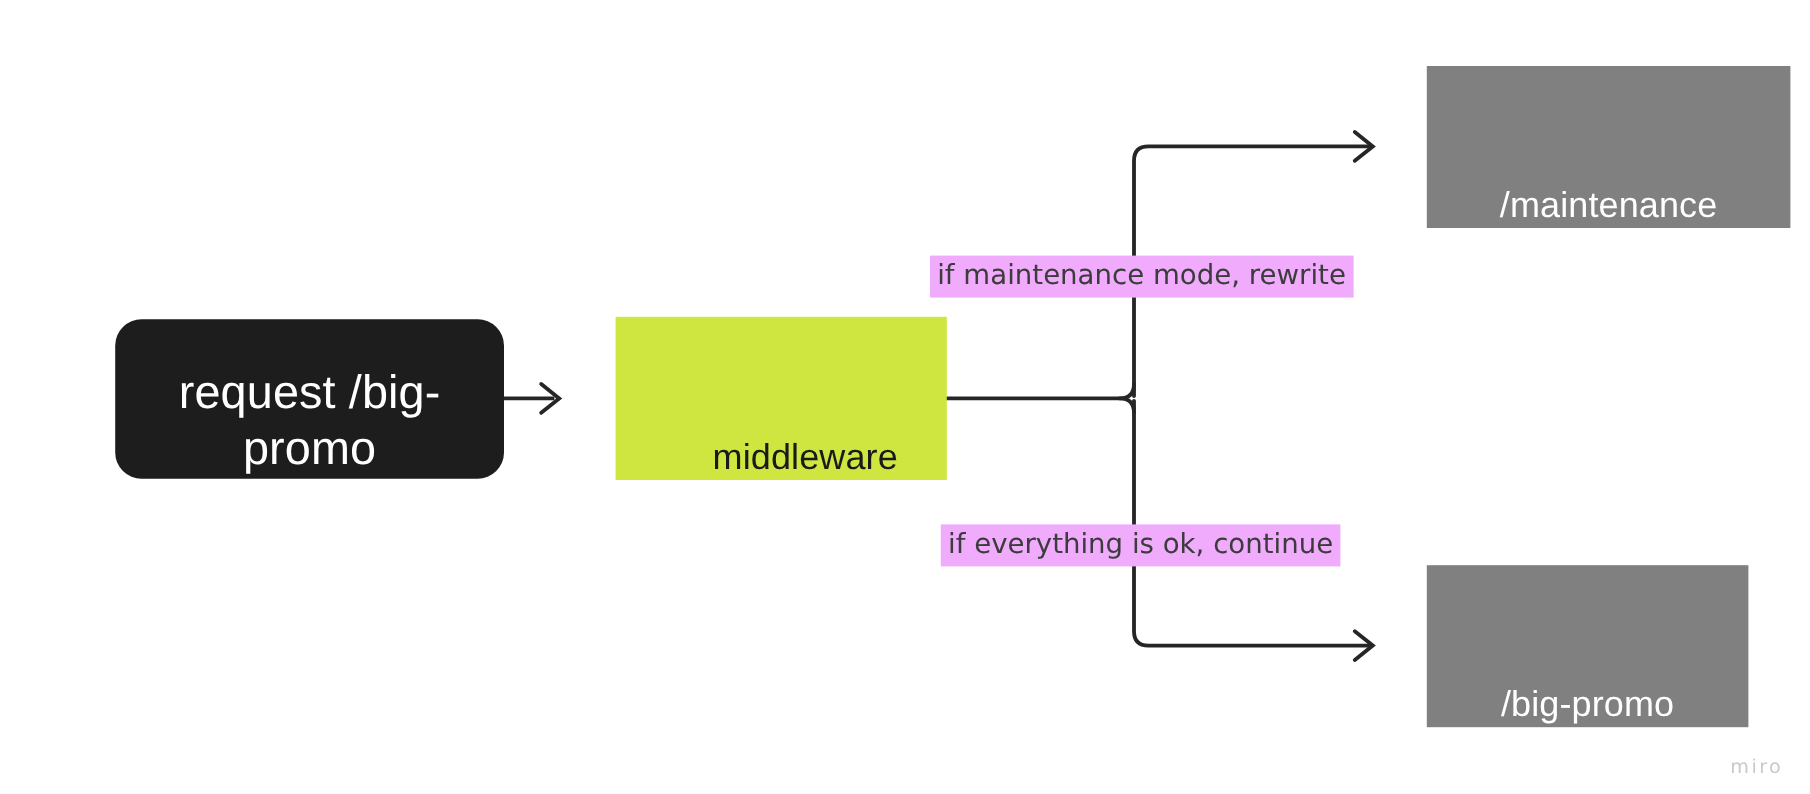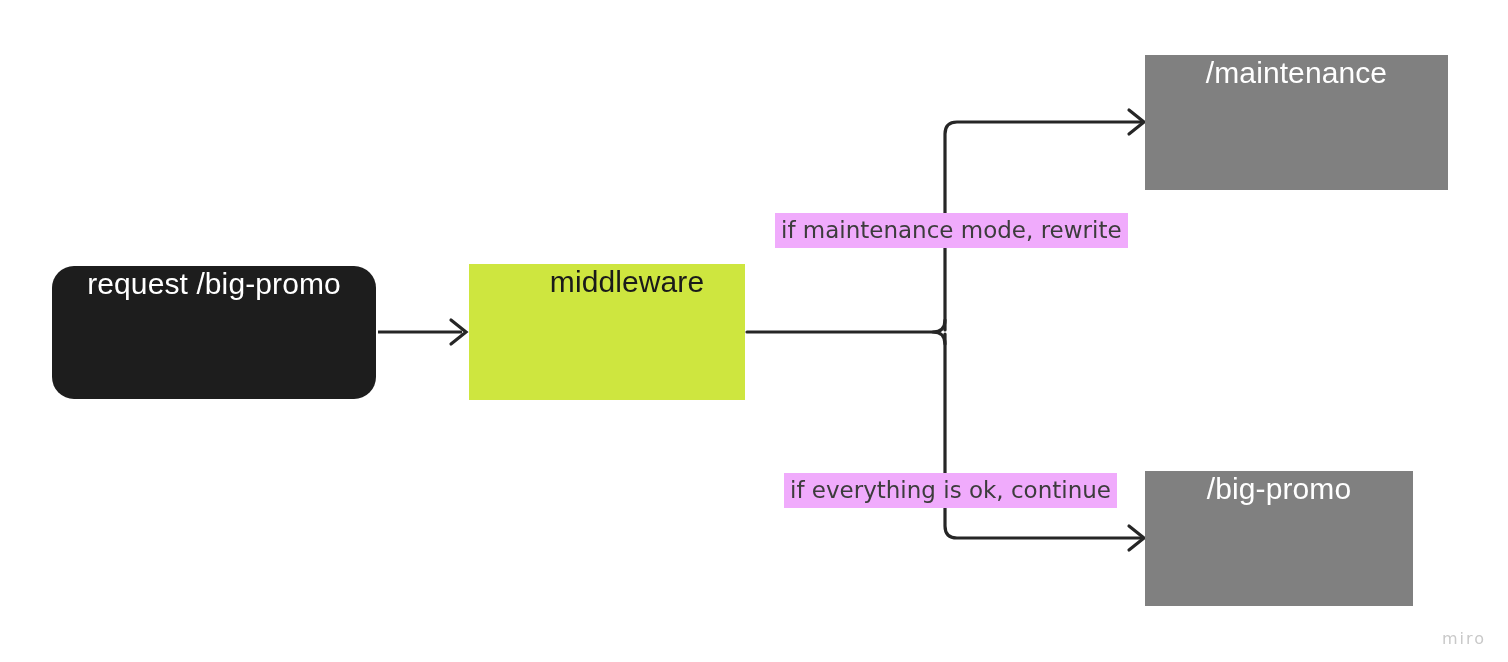--- a/index.html
+++ b/index.html
@@ -23,39 +23,40 @@
     left: 0;
     top: 0;
     width: 1508px;
     height: 662px;
     pointer-events: none;
   }
 
   .node {
     position: absolute;
     display: flex;
-    align-items: flex-start;
+    align-items: flex-end;
     justify-content: center;
     box-sizing: border-box;
     text-align: center;
     line-height: 1.2;
+    margin-left: 44px;
   }
 
   
   #node-request {
     left: 52px;
     top: 266px;
     width: 324px;
     height: 133px;
     background: #1d1d1d;
     border-radius: 22px;
   }
   #node-request .node-label {
     color: #ffffff;
-    font-size: 30px;
+    font-size: 39px;
     letter-spacing: 0.1px;
   }
 
   
   #node-middleware {
     left: 469px;
     top: 264px;
     width: 276px;
     height: 136px;
     background: #cee63f;
@@ -100,21 +101,20 @@
     padding: 3px 6px;
     line-height: 1.25;
   }
   #edge-label-maintenance {
     left: 775px;
     top: 213px;
   }
   #edge-label-continue {
     left: 784px;
     top: 437px;
-    margin-top: 36px;
   }
 
   
   #watermark {
     position: absolute;
     right: 22px;
     bottom: 14px;
     color: #c9c9c9;
     font-size: 16px;
     letter-spacing: 2px;

